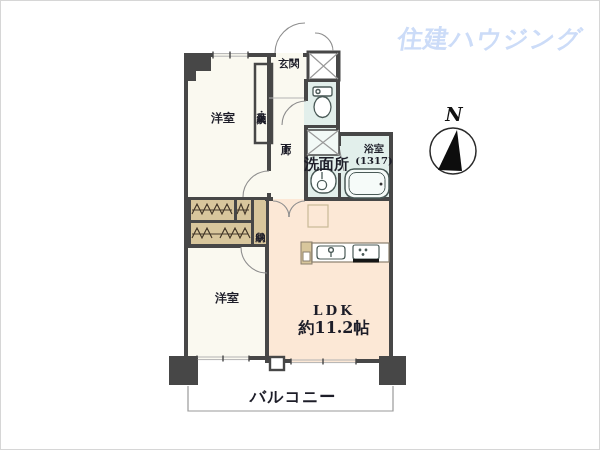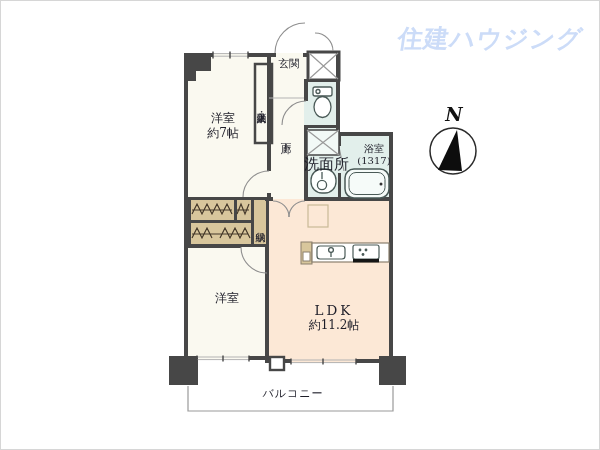--- a/index.html
+++ b/index.html
@@ -18,21 +18,21 @@
   .floor-tan{fill:var(--closet,#d8c69c);}
   .floor-ldk{fill:var(--ldk-floor,#fce8d6);}
   .thin{fill:none;stroke:#9a9a9a;stroke-width:1.2;}
   .thinner{fill:none;stroke:#b3b3b3;stroke-width:1;}
   .arc{fill:none;stroke:#8f8f8f;stroke-width:1.1;}
   .fixline{fill:none;stroke:#4a5a57;stroke-width:1.3;}
   .tick{stroke:var(--wall,#474747);stroke-width:1.4;}
   .hanger{fill:none;stroke:#45392a;stroke-width:1.2;}
 
   .lbl{
-    position:absolute;color:#1d1d28;font-weight:normal;line-height:1.22;
+    position:absolute;color:#1d1d28;font-weight:bold;line-height:1.22;
     text-align:center;white-space:nowrap;
   }
   .vert{writing-mode:vertical-rl;text-orientation:upright;white-space:normal;line-height:1;}
   .logo{
     position:absolute;top:21px;right:16px;
     font-family:"DejaVu Sans","Liberation Sans",sans-serif;
     font-weight:bold;font-size:25px;letter-spacing:1px;
     color:var(--logo-blue,#ccdcf8);transform:skewX(-8deg);
   }
   .north-n{
@@ -192,21 +192,20 @@
       <circle cx="452" cy="150" r="23" fill="none" stroke="#2b2b2b" stroke-width="1.5"></circle>
       <path d="M 456,129 L 437,169 L 461,170 Z" fill="#0d0d0d"></path>
     </g>
   </svg>
 
   <div class="logo">住建ハウジング</div>
   <div class="north-n">N</div>
 
   <div class="lbl" style="left:183px;top:110px;width:78px;font-size:12px;">
     <div>洋室</div>
-    <div>約7帖</div>
   </div>
 
   <div class="lbl vert" style="left:256px;top:67px;font-size:9.5px;height:76px;">下足入・収納</div>
 
   <div class="lbl" style="left:272px;top:56px;width:32px;font-size:10.5px;">玄関</div>
 
   <div class="lbl vert" style="left:280px;top:121px;font-size:10.5px;height:26px;">廊下</div>
 
   <div class="lbl" style="left:303px;top:154px;width:38px;font-size:15px;">洗面所</div>
 
@@ -216,18 +215,18 @@
   </div>
 
   <div class="lbl vert" style="left:254px;top:207px;font-size:10px;height:32px;">収納</div>
 
   <div class="lbl" style="left:188px;top:290px;width:76px;font-size:12px;">
     <div>洋室</div>
   </div>
 
   <div class="lbl" style="left:288px;top:301px;width:90px;">
     <div style="font-size:13.5px;letter-spacing:3px;">LDK</div>
-    <div style="font-size:12px;">約11.2帖</div>
-  </div>
-
-  <div class="lbl" style="left:247px;top:386px;width:90px;font-size:11px;letter-spacing:1px;">バルコニー</div>
+    <div style="font-size:16px;">約11.2帖</div>
+  </div>
+
+  <div class="lbl" style="left:247px;top:386px;width:90px;font-size:16px;letter-spacing:1px;">バルコニー</div>
 
 </div>
 
 </body></html>

